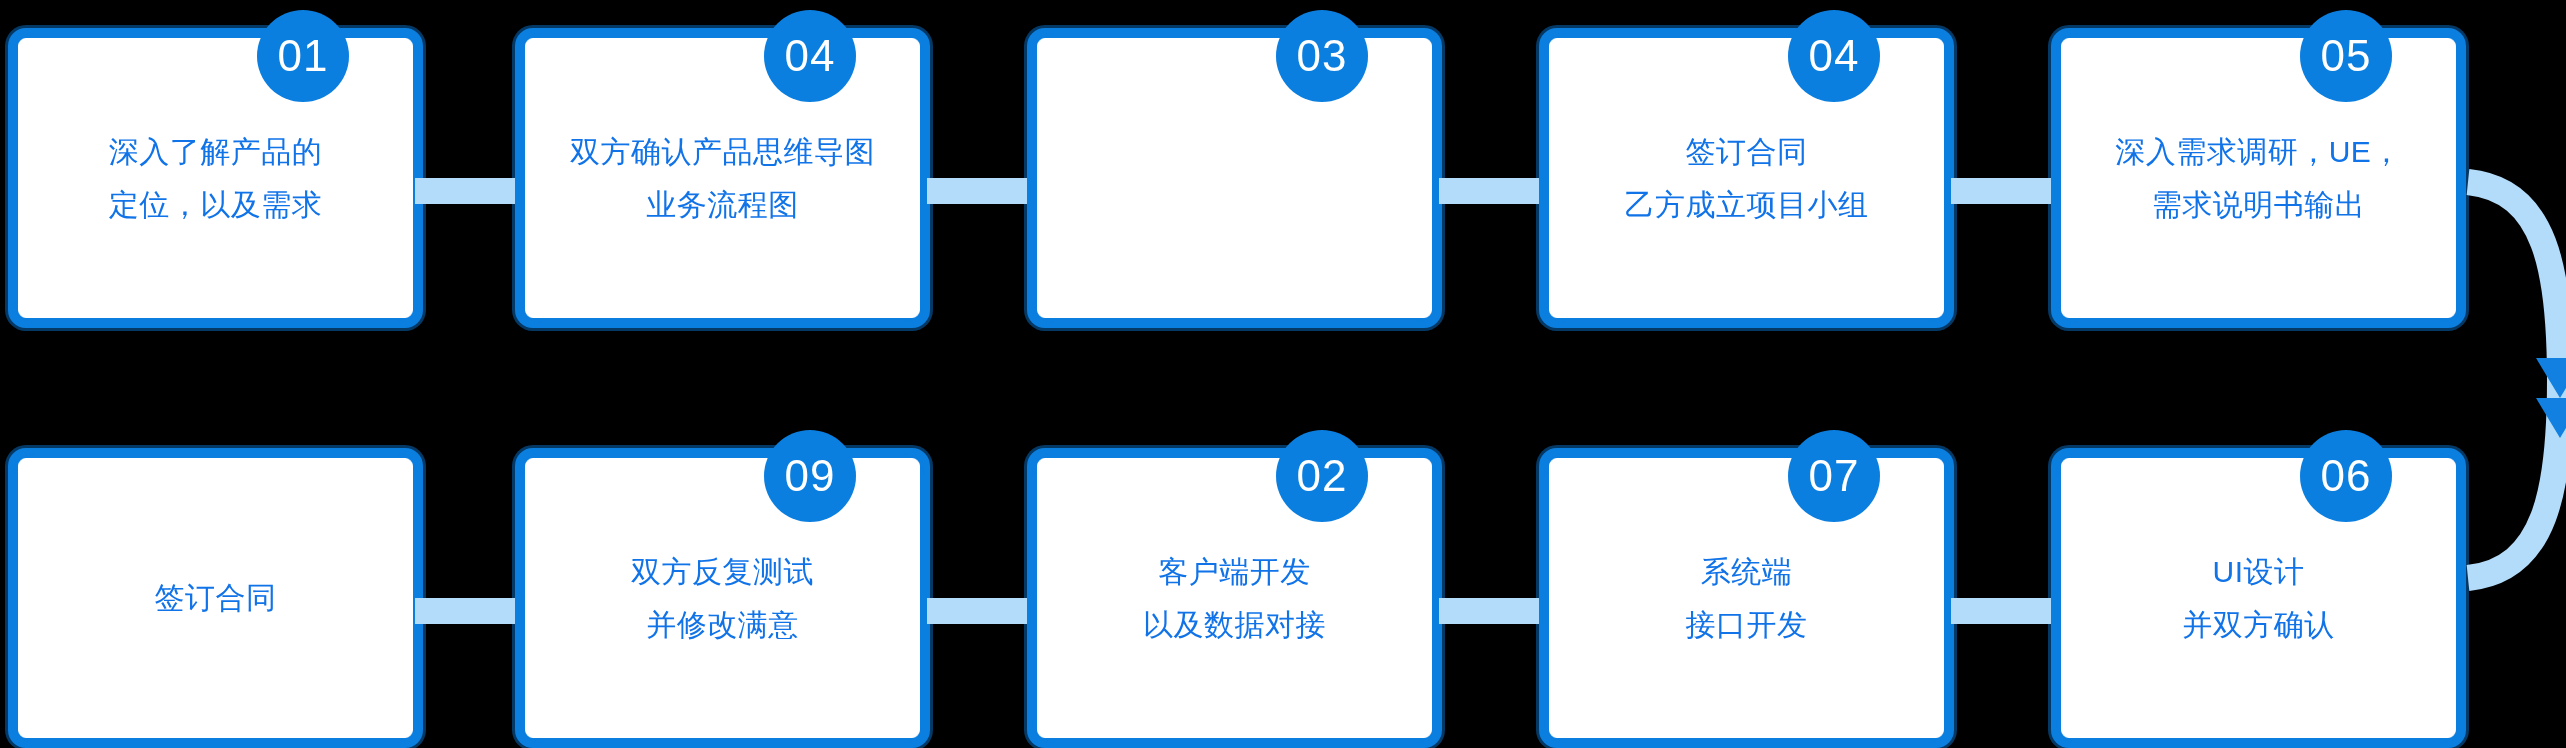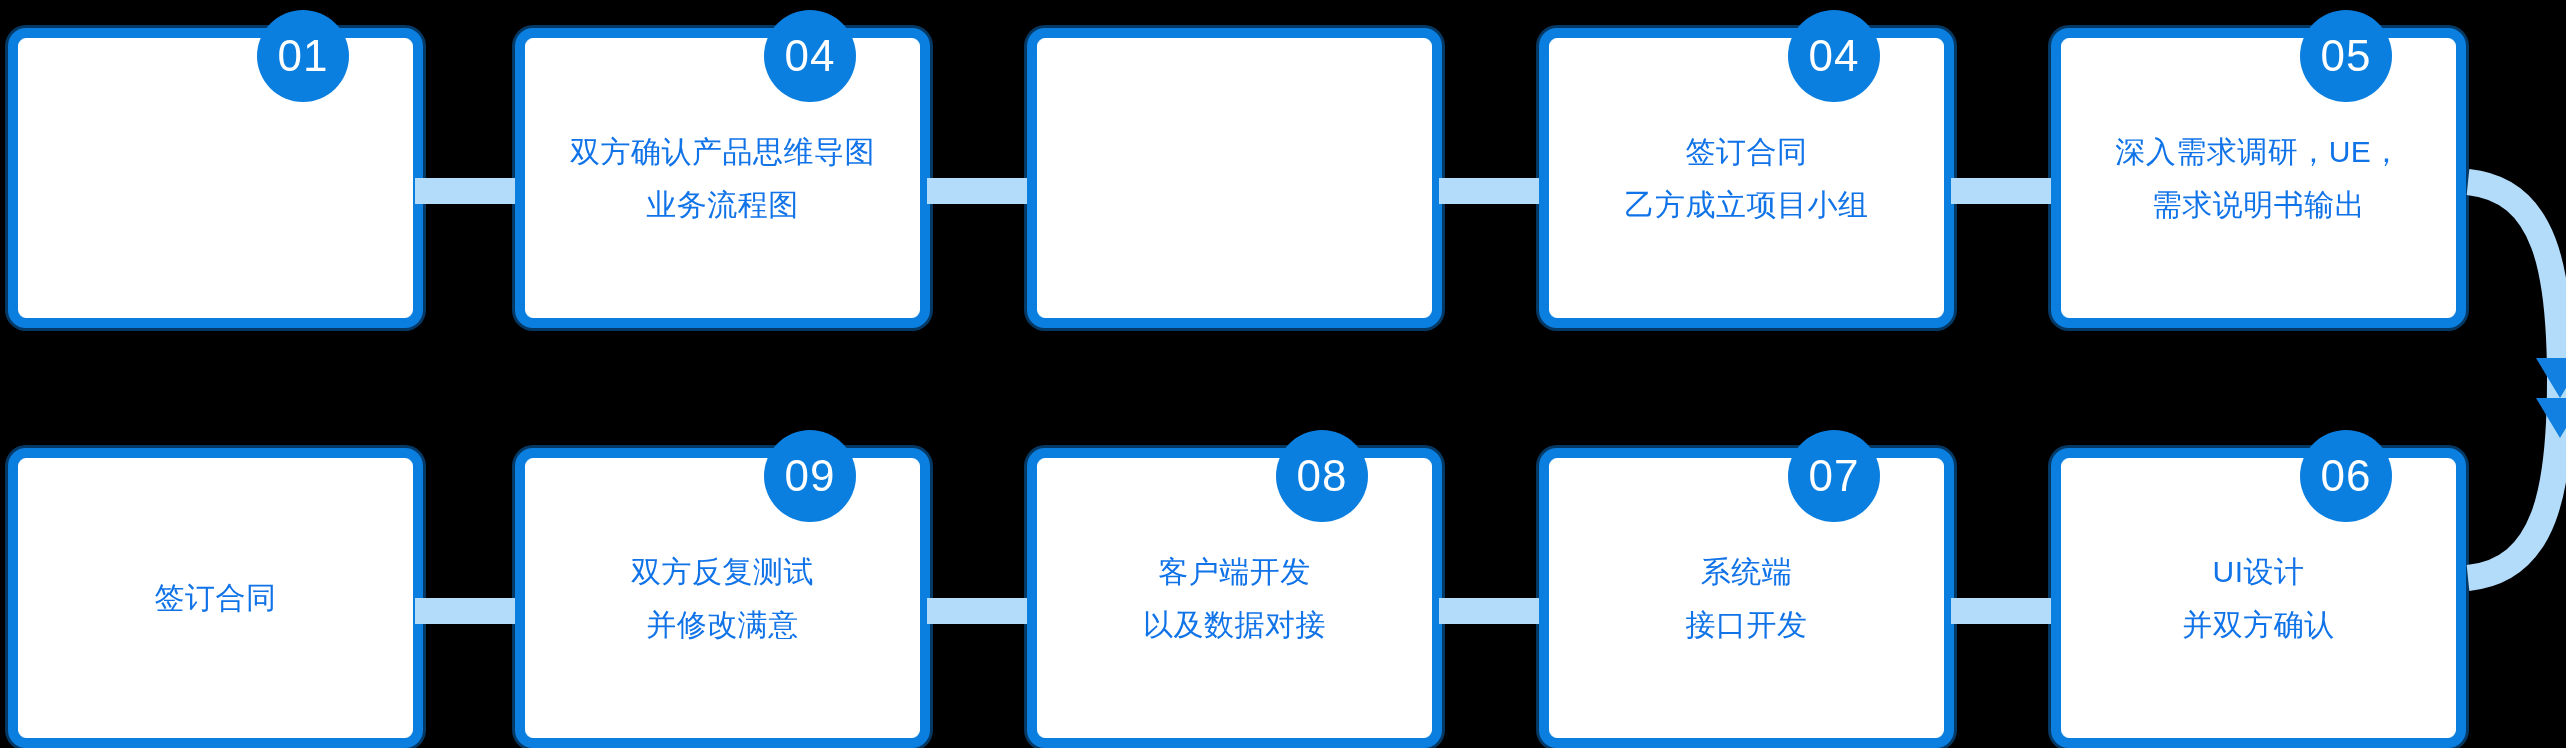--- a/index.html
+++ b/index.html
@@ -83,32 +83,35 @@
 
   <div class="row" id="row-top">
 
     <div class="connector" style="left:415px;"></div>
     <div class="connector" style="left:927px;"></div>
     <div class="connector" style="left:1439px;"></div>
     <div class="connector" style="left:1951px;"></div>
 
     <div class="step" style="left:8px;">
       <div class="frame"></div>
+      <div class="label">深入了解产品的
+定位，以及需求</div>
       <div class="badge">01</div>
     </div>
 
     <div class="step" style="left:515px;">
       <div class="frame"></div>
       <div class="label">双方确认产品思维导图
 业务流程图</div>
       <div class="badge">04</div>
     </div>
 
     <div class="step" style="left:1027px;">
       <div class="frame"></div>
+      <div class="badge">03</div>
     </div>
 
     <div class="step" style="left:1539px;">
       <div class="frame"></div>
       <div class="label">签订合同
 乙方成立项目小组</div>
       <div class="badge">04</div>
     </div>
 
     <div class="step" style="left:2051px;">
@@ -135,21 +138,21 @@
       <div class="frame"></div>
       <div class="label">双方反复测试
 并修改满意</div>
       <div class="badge">09</div>
     </div>
 
     <div class="step" style="left:1027px;">
       <div class="frame"></div>
       <div class="label">客户端开发
 以及数据对接</div>
-      <div class="badge">08</div>
+      <div class="badge">02</div>
     </div>
 
     <div class="step" style="left:1539px;">
       <div class="frame"></div>
       <div class="label">系统端
 接口开发</div>
       <div class="badge">07</div>
     </div>
 
     <div class="step" style="left:2051px;">

